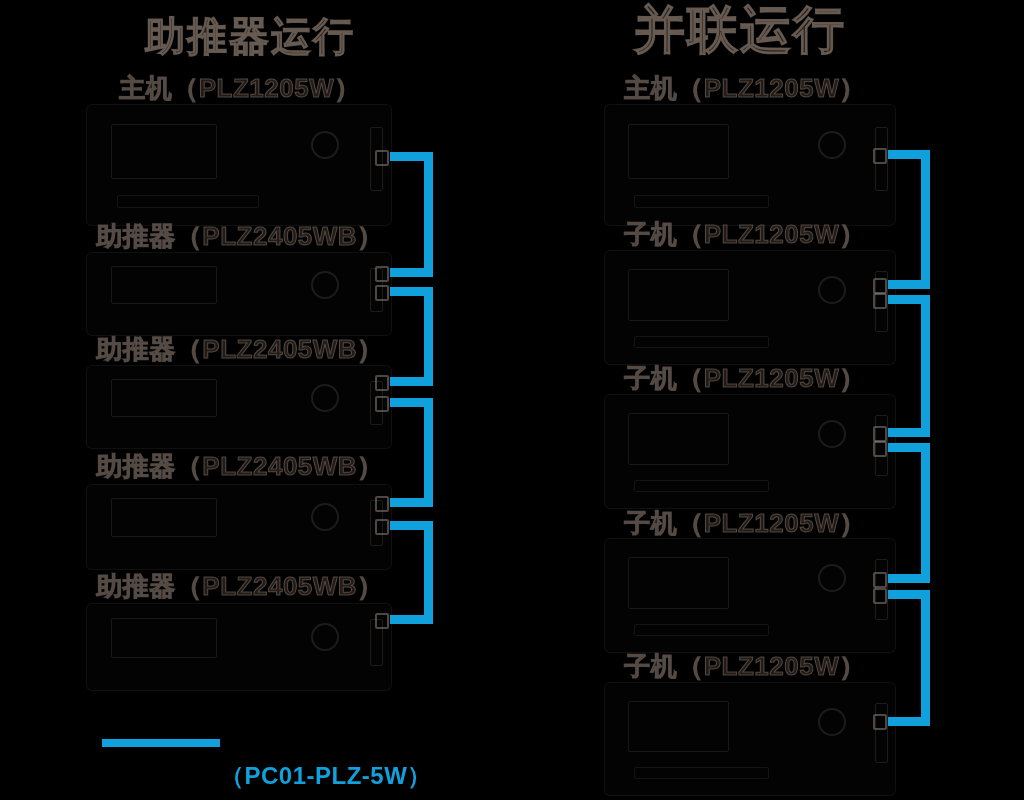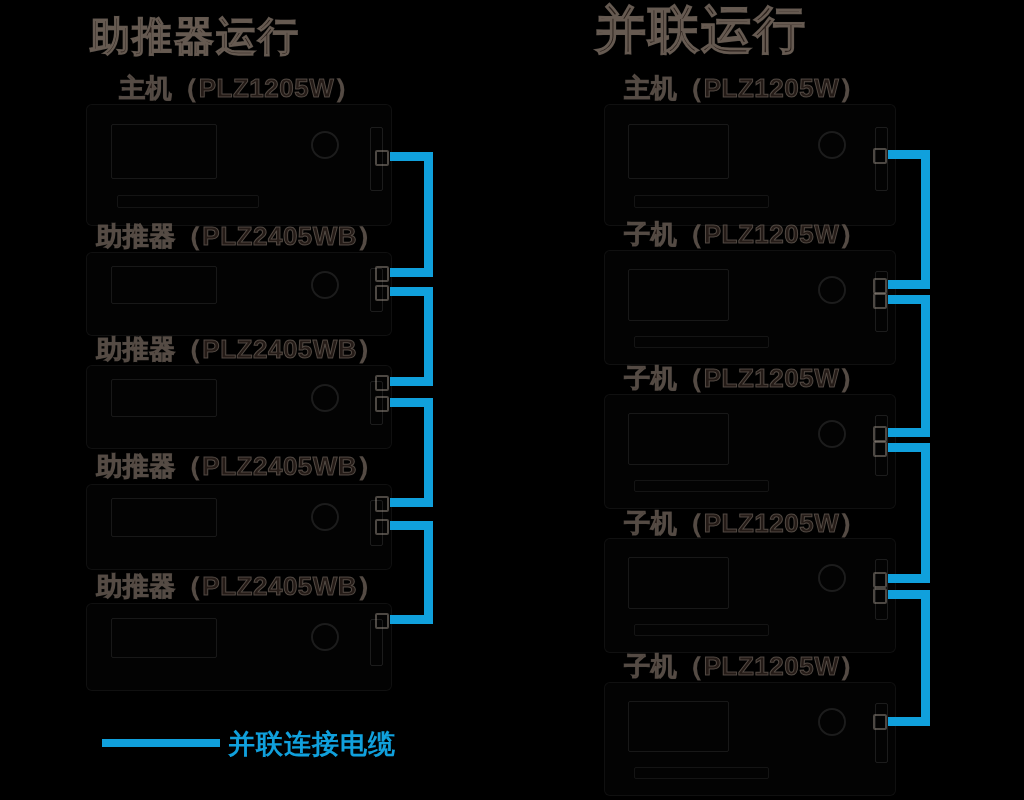--- a/index.html
+++ b/index.html
@@ -2,21 +2,21 @@
 <html><head>
 <meta charset="utf-8">
 <style>
   html,body{margin:0;padding:0;background:#000;}
   #canvas{
     position:relative;width:1024px;height:800px;background:#000;overflow:hidden;
     font-family:"Liberation Sans", sans-serif;
   }
   
   .ghost-title{
-    position:absolute;text-align:left;
+    position:absolute;text-align:center;
     font-weight:800;color:#2a201b;letter-spacing:2px;
     -webkit-text-stroke:1.1px rgba(138,126,114,0.62);
     text-shadow:0 0 1px rgba(120,108,98,0.45);
     white-space:nowrap;
   }
   .unit-label{
     position:absolute;text-align:center;width:300px;
     font-size:26px;line-height:30px;font-weight:700;color:#241b17;letter-spacing:0.5px;
     -webkit-text-stroke:1px rgba(126,115,105,0.55);
     text-shadow:0 0 1px rgba(112,102,93,0.4);
@@ -170,15 +170,15 @@
   <div class="nub" style="left:873px;top:148px;"></div>
   <div class="nub" style="left:873px;top:278px;"></div>
   <div class="nub" style="left:873px;top:293px;"></div>
   <div class="nub" style="left:873px;top:426px;"></div>
   <div class="nub" style="left:873px;top:441px;"></div>
   <div class="nub" style="left:873px;top:572px;"></div>
   <div class="nub" style="left:873px;top:588px;"></div>
   <div class="nub" style="left:873px;top:714px;"></div>
 
   <div class="legend-line" style="left:102px;top:739px;width:118px;height:8px;"></div>
-  <div class="legend-label" style="left:228px;top:726px;">并联连接电缆</div>
+  <div class="legend-model" style="left:220px;top:760px;">（PC01-PLZ-5W）</div>
 
 </div>
 
 </body></html>

